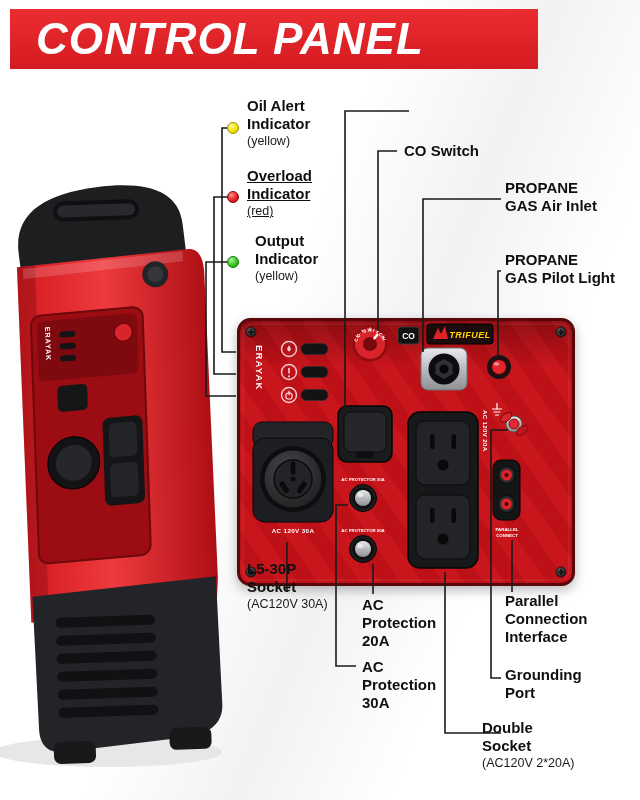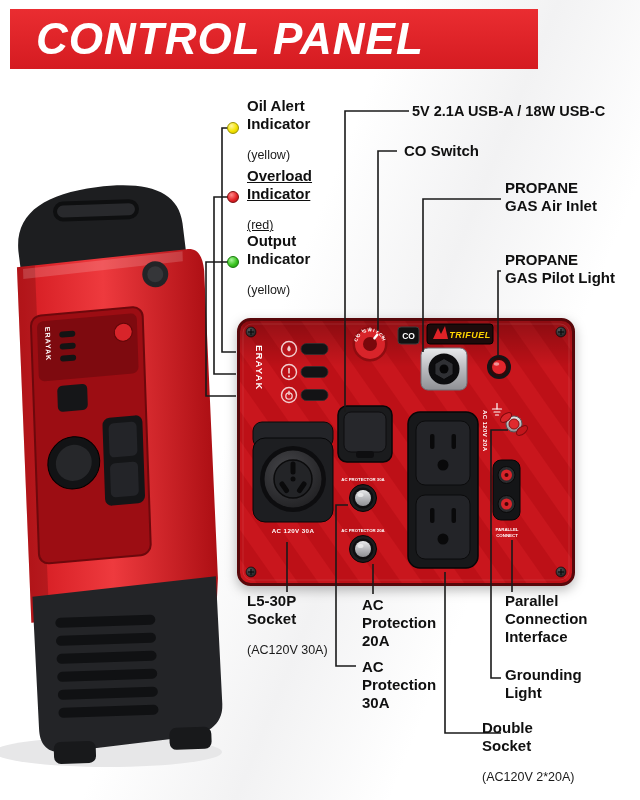--- a/index.html
+++ b/index.html
@@ -7,21 +7,21 @@
          font-family:"Liberation Sans",sans-serif;}
   .bgwash{position:absolute;inset:0;
           background:linear-gradient(112deg,#ffffff 42%,#f2f2f3 58%,#ffffff 74%);}
   .banner{position:absolute;left:10px;top:9px;width:528px;height:60px;
           background:linear-gradient(180deg,#ea2d31,#d51b21);
           display:flex;align-items:center;padding-left:26px;box-sizing:border-box;}
   .banner h1{margin:0;color:#fff;font-size:44px;font-weight:bold;font-style:italic;
              letter-spacing:1px;white-space:nowrap;}
   .callout{position:absolute;color:#101010;font-weight:bold;font-size:15px;line-height:18px;}
   .ml{white-space:pre-line;}
-  .callout .sub{font-weight:normal;font-size:12.5px;line-height:15px;margin-top:15px;color:#1a1a1a;}
+  .callout .sub{font-weight:normal;font-size:12.5px;line-height:15px;margin-top:1px;color:#1a1a1a;}
   .callout.small{font-size:14.5px;}
   .dot{position:absolute;width:12px;height:12px;border-radius:50%;box-sizing:border-box;}
   .dot-yellow{background:radial-gradient(circle at 35% 30%,#fff6a0,#f4e300 55%,#c8ba00);border:1px solid #9a9200;}
   .dot-red{background:radial-gradient(circle at 35% 30%,#ff8a8a,#e42328 55%,#a50e12);border:1px solid #7c0a0d;}
   .dot-green{background:radial-gradient(circle at 35% 30%,#a8f59a,#39c41f 55%,#1f8c10);border:1px solid #157a08;}
   .panel-svg{position:absolute;left:237px;top:318px;filter:drop-shadow(0 4px 6px rgba(0,0,0,.28));}
   .gen-svg{position:absolute;left:-10px;top:148px;}
   .lines-svg{position:absolute;left:0;top:0;pointer-events:none;}
 </style>
 </head>
@@ -294,42 +294,39 @@
   <div class="callout" style="left:247px;top:97px;">
     <div class="ml">Oil Alert
 Indicator</div>
     <div class="sub">(yellow)</div>
   </div>
   <div class="callout" style="left:247px;top:167px;text-decoration:underline;">
     <div class="ml">Overload
 Indicator</div>
     <div class="sub">(red)</div>
   </div>
-  <div class="callout" style="left:247px;top:232px;">
+  <div class="callout" style="left:255px;top:232px;">
     <div class="ml">Output
 Indicator</div>
     <div class="sub">(yellow)</div>
   </div>
 
-  <div class="callout small" style="left:412px;top:102px;">
-    <div>5V 2.1A USB-A / 18W USB-C</div>
-  </div>
   <div class="callout" style="left:404px;top:142px;">
     <div>CO Switch</div>
   </div>
   <div class="callout" style="left:505px;top:179px;">
     <div class="ml">PROPANE
 GAS Air Inlet</div>
   </div>
   <div class="callout" style="left:505px;top:251px;">
     <div class="ml">PROPANE
 GAS Pilot Light</div>
   </div>
 
-  <div class="callout" style="left:247px;top:592px;">
+  <div class="callout" style="left:247px;top:560px;">
     <div class="ml">L5-30P
 Socket</div>
     <div class="sub">(AC120V 30A)</div>
   </div>
   <div class="callout" style="left:362px;top:596px;">
     <div class="ml">AC
 Protection
 20A</div>
   </div>
   <div class="callout" style="left:362px;top:658px;">
@@ -337,20 +334,20 @@
 Protection
 30A</div>
   </div>
   <div class="callout" style="left:505px;top:592px;">
     <div class="ml">Parallel
 Connection
 Interface</div>
   </div>
   <div class="callout" style="left:505px;top:666px;">
     <div class="ml">Grounding
-Light</div>
+Port</div>
   </div>
   <div class="callout" style="left:482px;top:719px;">
     <div class="ml">Double
 Socket</div>
     <div class="sub">(AC120V 2*20A)</div>
   </div>
 </div>
 
 </body></html>

